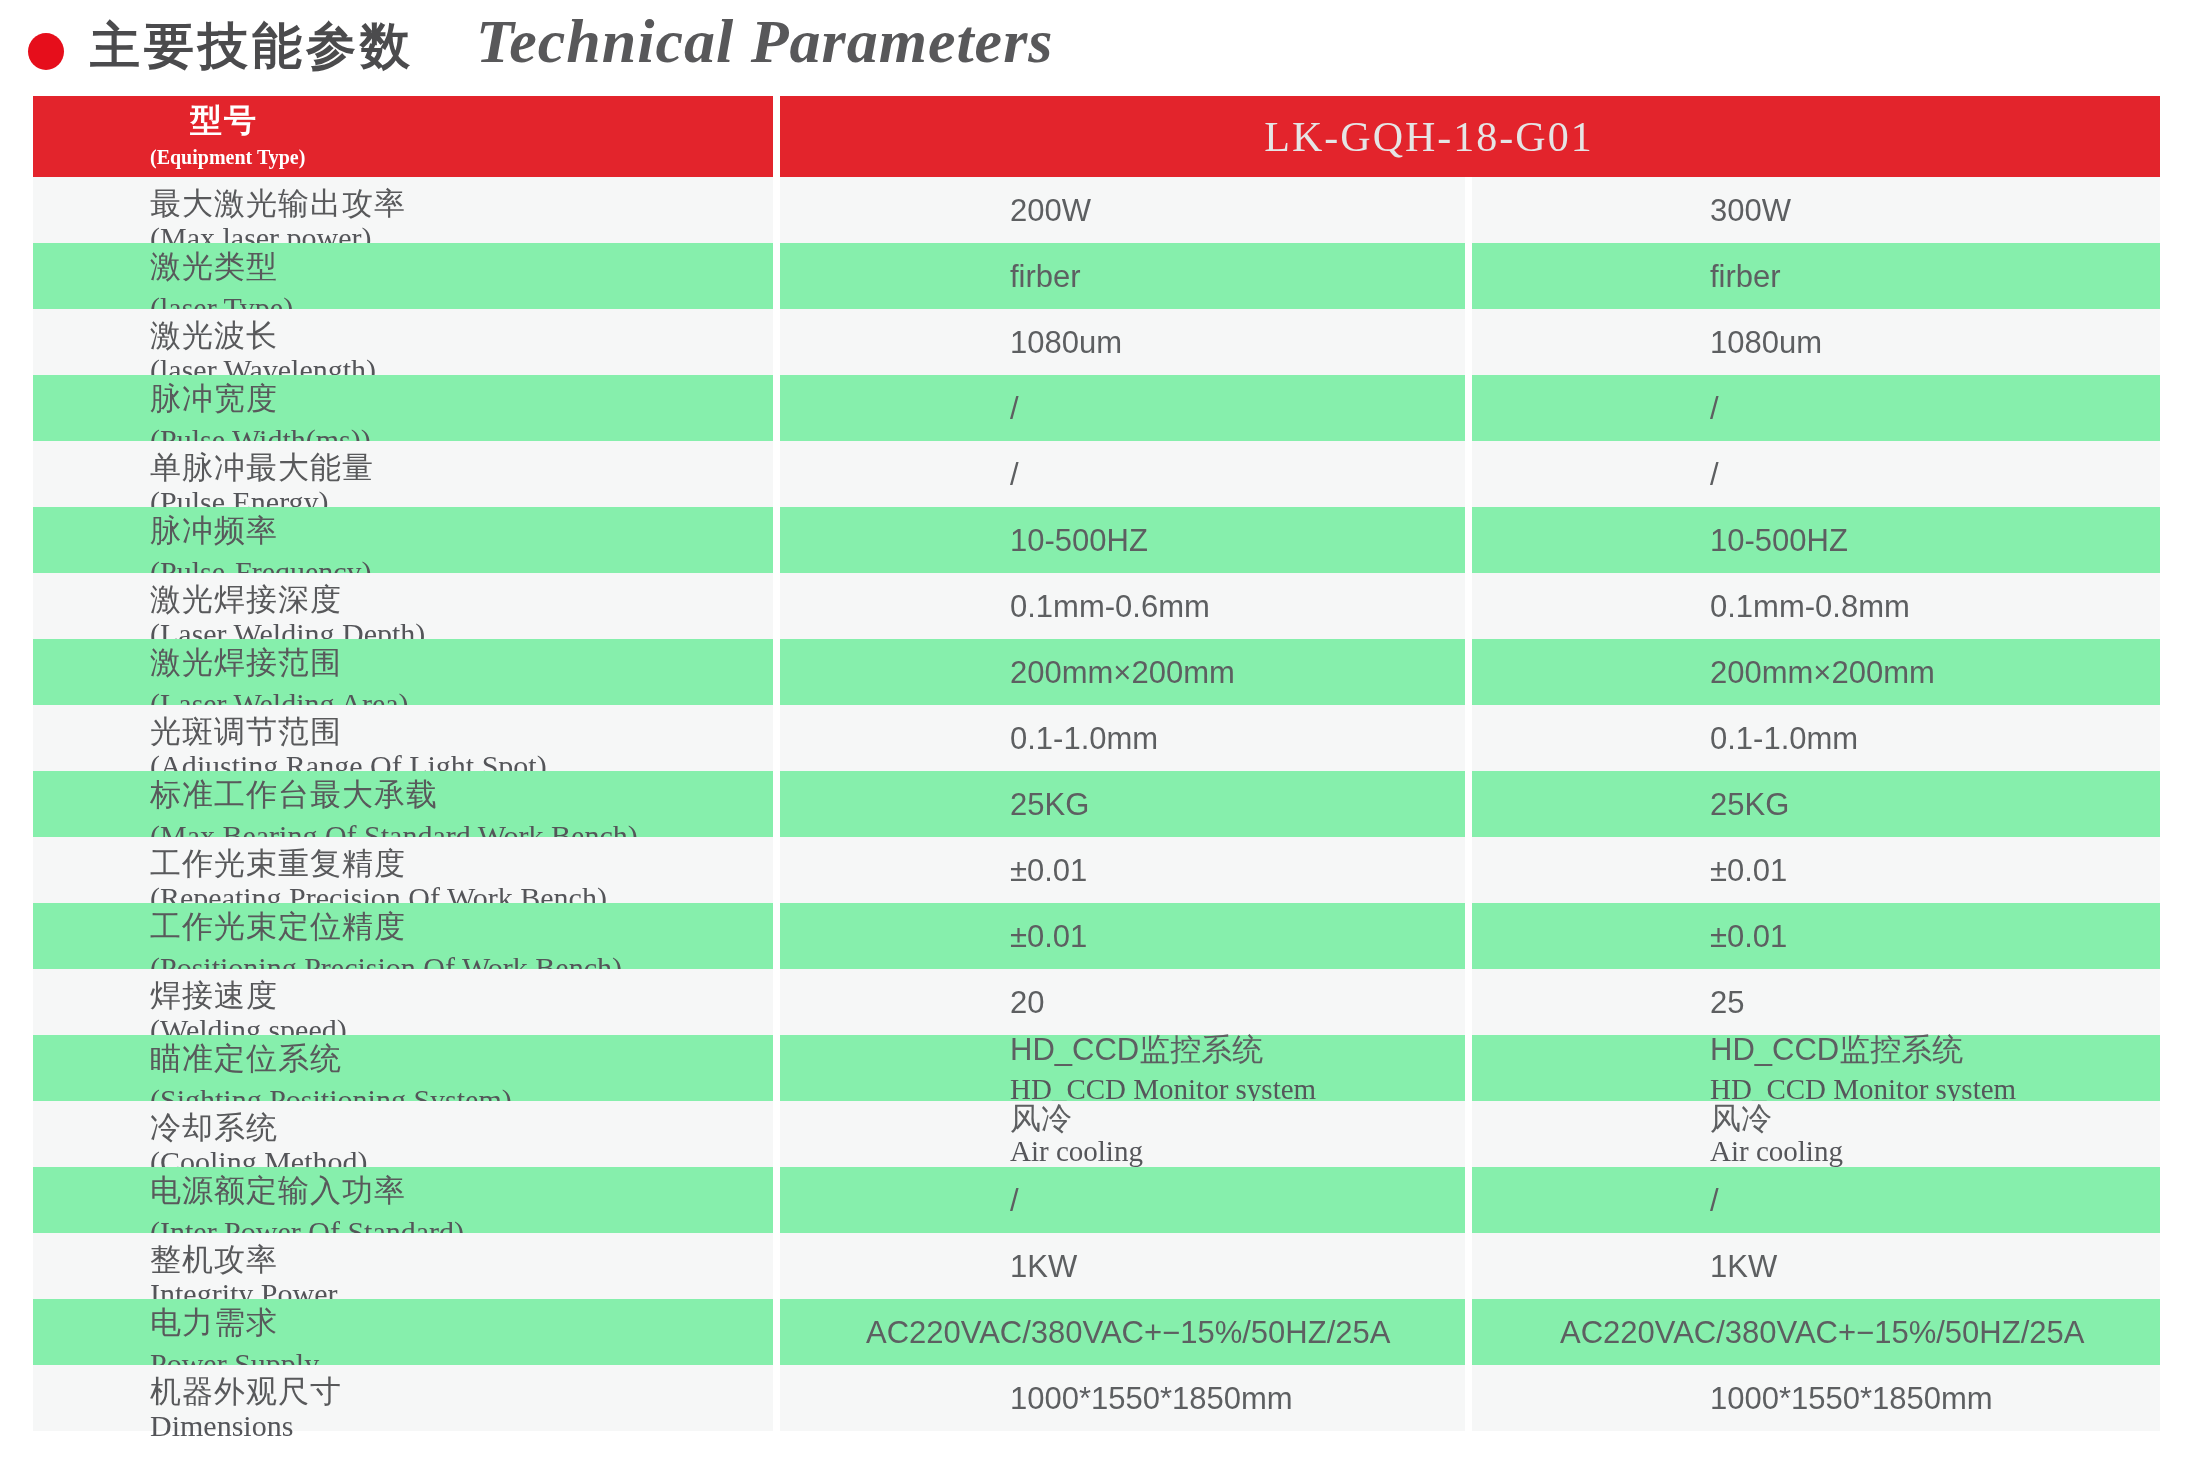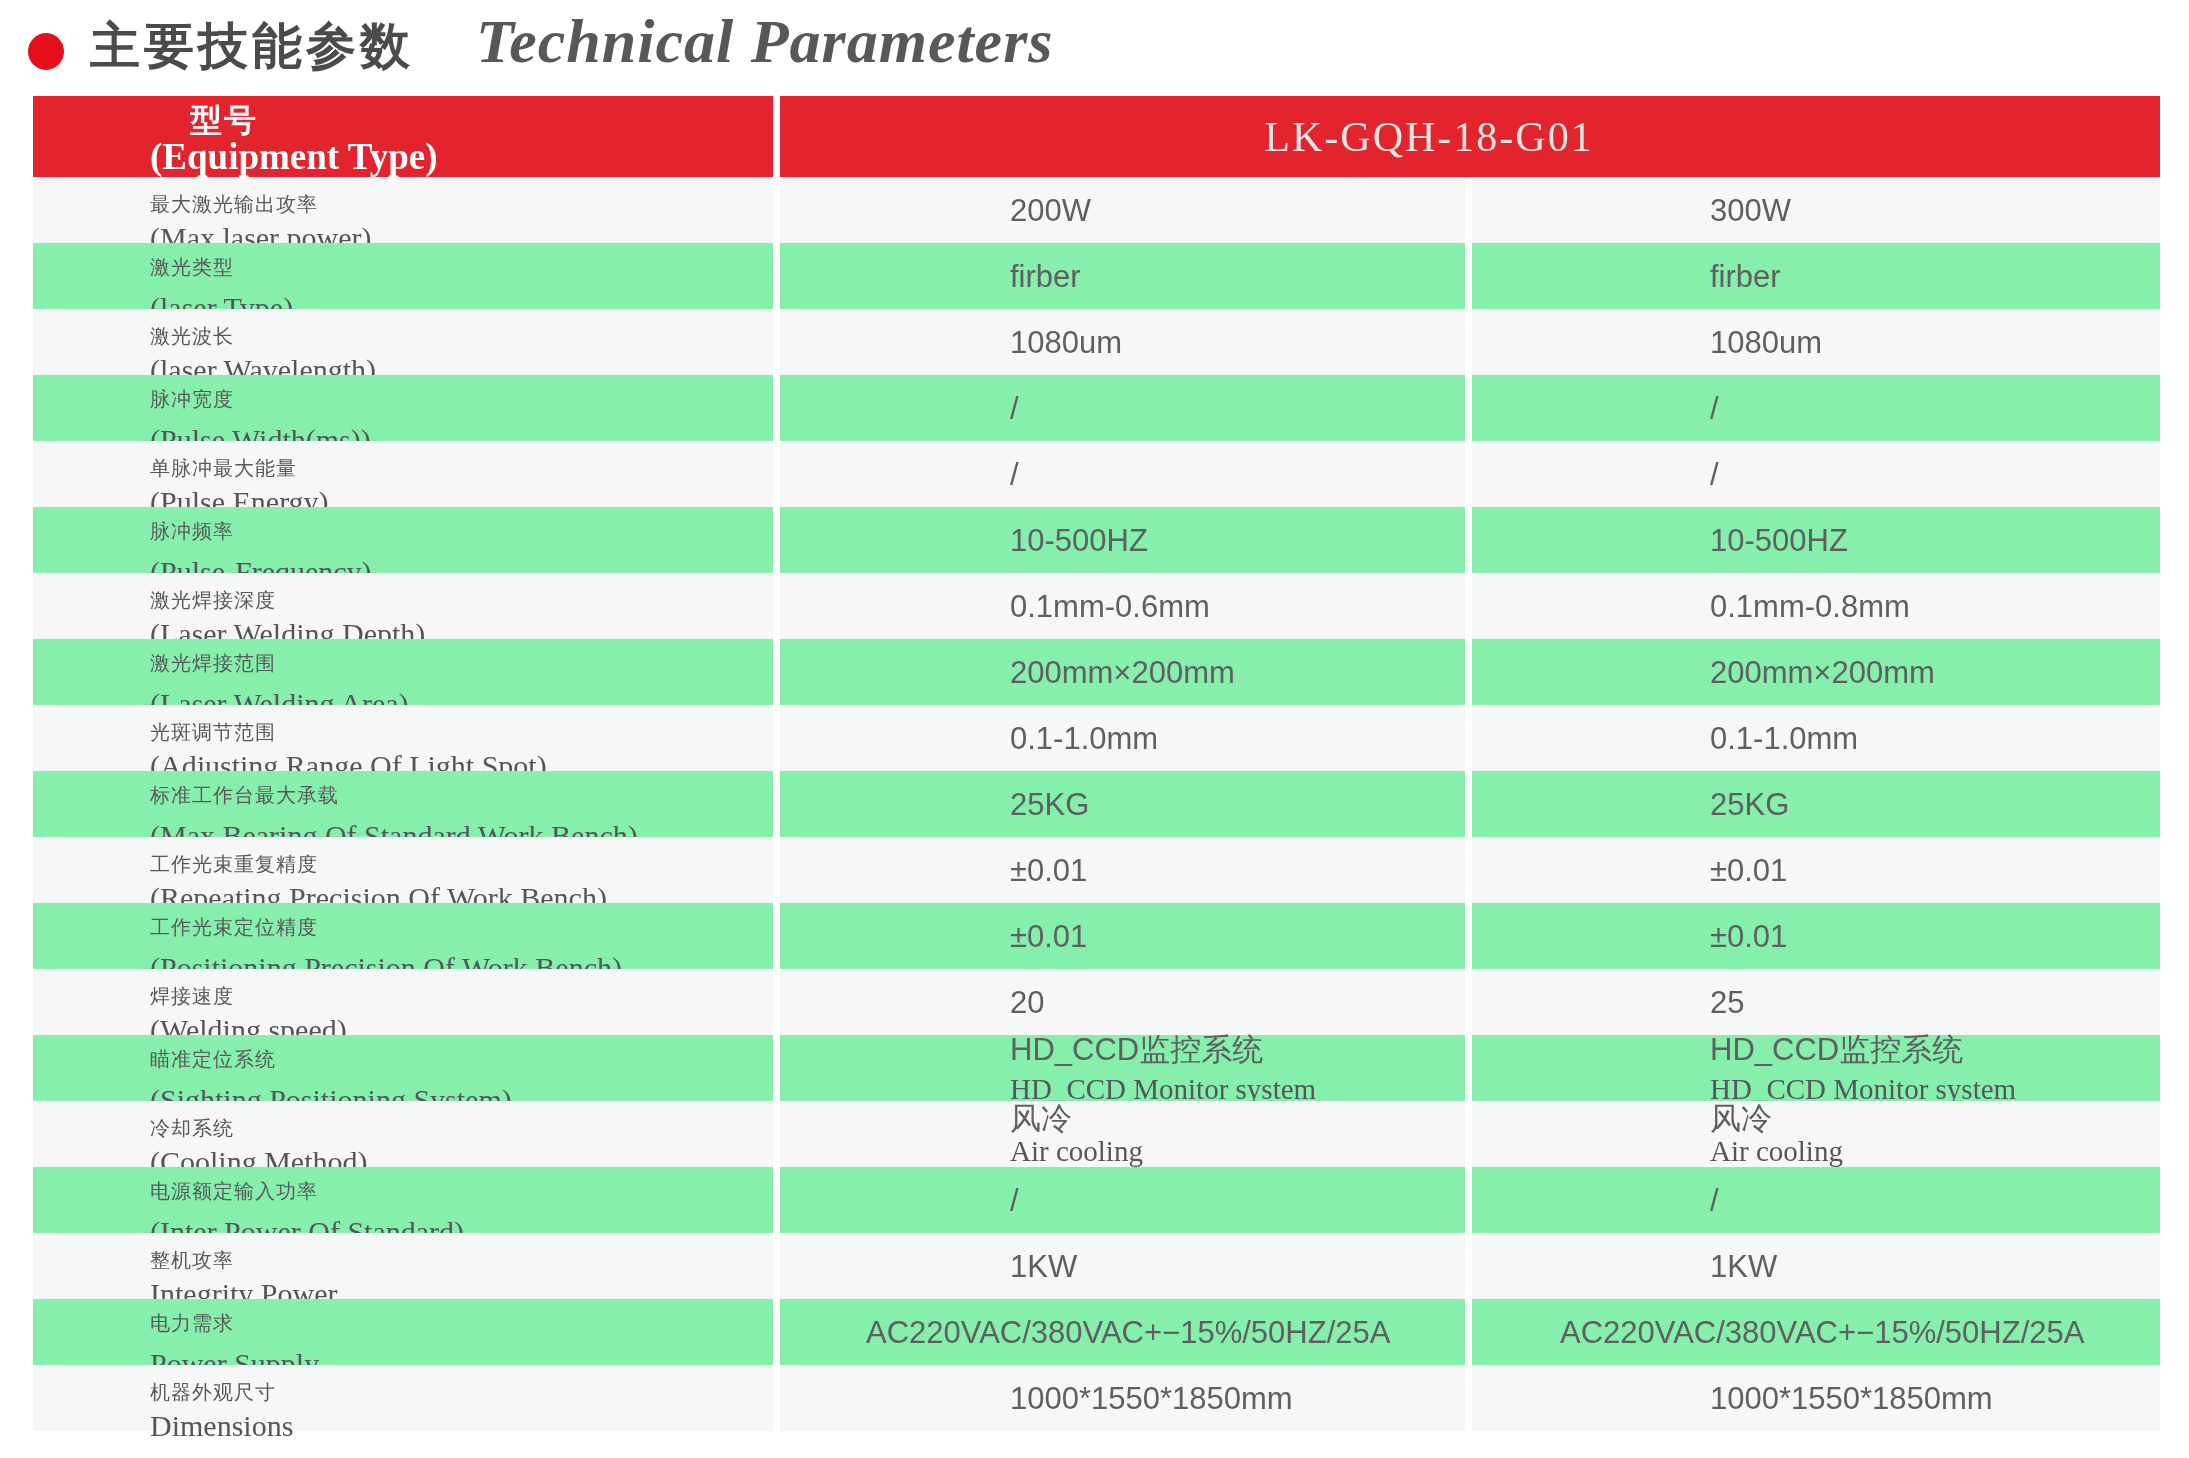--- a/index.html
+++ b/index.html
@@ -48,30 +48,30 @@
     white-space:nowrap;
   }
   .c-val:last-child{width:688px;padding-left:238px;}
   .c-val.long{padding-left:86px;}
   .c-val.long:last-child{padding-left:88px;}
   .row.light .cell{background:#f6f7f7;}
   .row.dark .cell{background:#86efac;gap:7px;}
   .row.header .cell{background:#e3242c;}
   
   .h-label-zh{font-size:32px;font-weight:bold;color:#ffffff;line-height:40px;letter-spacing:2px;margin-left:40px;}
-  .h-label-en{font-family:"Liberation Serif",serif;font-weight:bold;font-size:37px;color:#ffffff;line-height:34px;}
+  .h-label-en{font-family:"Liberation Serif",serif;font-weight:bold;font-size:20px;color:#ffffff;line-height:34px;}
   .c-model{
     width:1380px;
     display:flex;align-items:center;justify-content:center;
     padding-right:82px;
     font-family:"Liberation Serif",serif;
     font-size:42px;color:#e5e5e5;letter-spacing:2px;
   }
   
-  .l-zh{font-size:20px;color:#58595b;line-height:36px;letter-spacing:1px;margin-top:20px;}
+  .l-zh{font-size:31px;color:#58595b;line-height:36px;letter-spacing:1px;margin-top:20px;}
   .l-en{font-family:"Liberation Serif",serif;font-size:30px;color:#545559;line-height:32px;}
   
   .v-main{font-size:31px;color:#5d5f61;line-height:35px;}
   .v-sub{font-family:"Liberation Serif",serif;font-size:29px;color:#55565a;line-height:31px;}
 </style>
 </head>
 <body>
 
 <div class="title-bar">
   <span class="bullet"></span>

